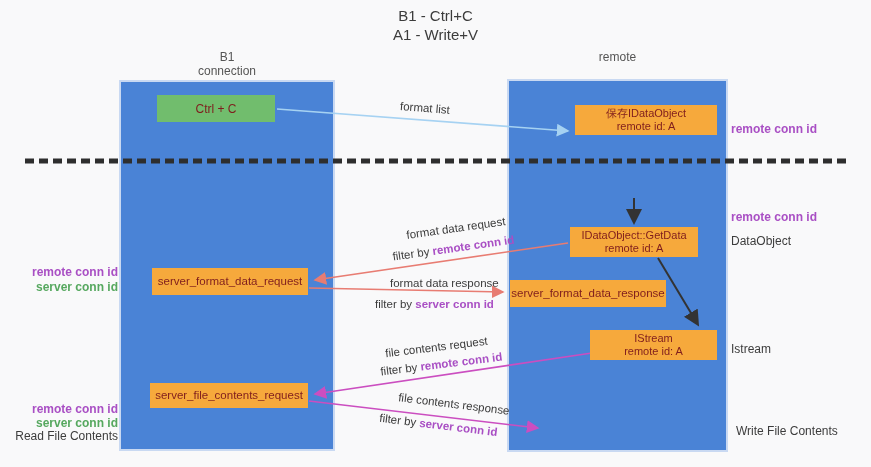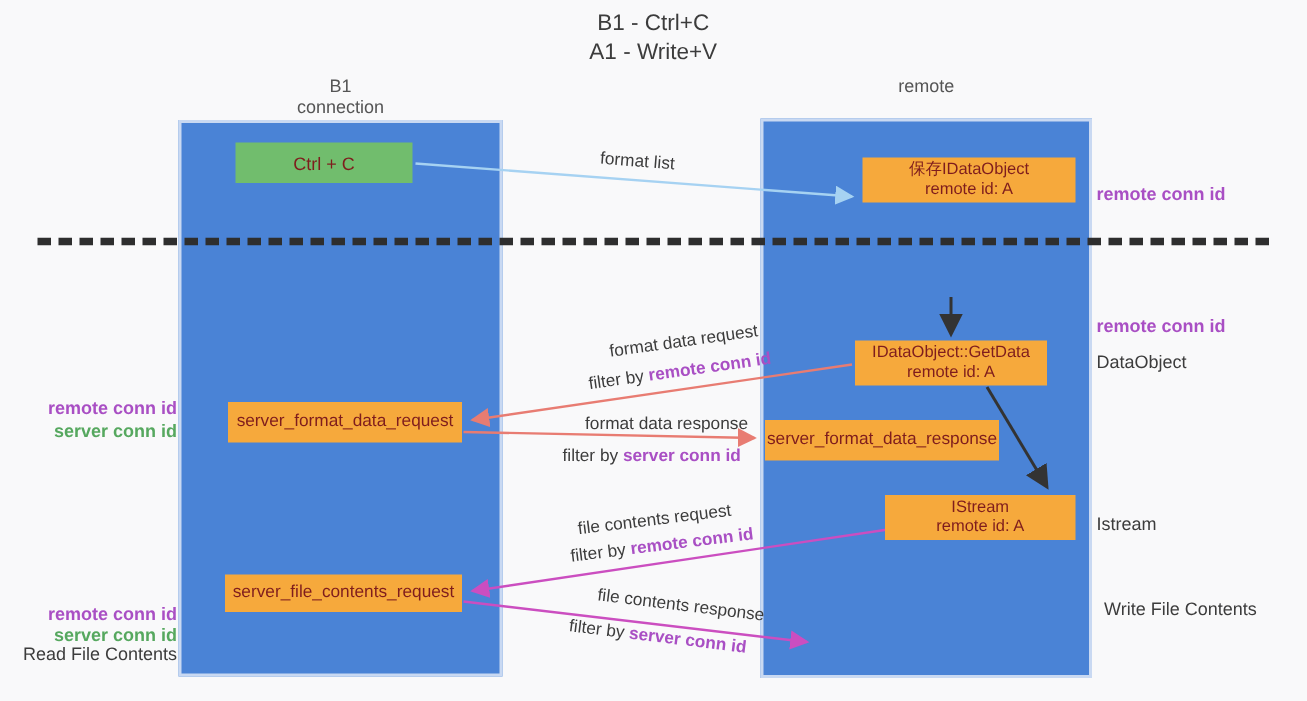--- a/index.html
+++ b/index.html
@@ -127,21 +127,21 @@
   <div class="flow-label" style="left:385px;top:341px;transform:rotate(-7deg);">file contents request</div>
   <div class="flow-label" style="left:380px;top:358px;transform:rotate(-7deg);"><span>filter by </span><span class="key">remote conn id</span></div>
 
   <div class="flow-label" style="left:398px;top:398px;transform:rotate(7deg);">file contents response</div>
   <div class="flow-label" style="left:379px;top:419px;transform:rotate(7deg);"><span>filter by </span><span class="key">server conn id</span></div>
 
   <div class="side-label bold-purple" style="left:731px;top:122px;">remote conn id</div>
   <div class="side-label bold-purple" style="left:731px;top:210px;">remote conn id</div>
   <div class="side-label" style="left:731px;top:234px;">DataObject</div>
   <div class="side-label" style="left:731px;top:342px;">Istream</div>
-  <div class="side-label" style="left:736px;top:399px;">Write File Contents</div>
+  <div class="side-label" style="left:736px;top:424px;">Write File Contents</div>
 
   <div class="side-label bold-purple left-col" style="top:265px;">remote conn id</div>
   <div class="side-label bold-green left-col" style="top:280px;">server conn id</div>
   <div class="side-label left-col" style="top:396px;margin-top:33px;">Read File Contents</div>
   <div class="side-label bold-purple left-col" style="top:402px;">remote conn id</div>
   <div class="side-label bold-green left-col" style="top:416px;">server conn id</div>
 
 </div>
 
 </body></html>

